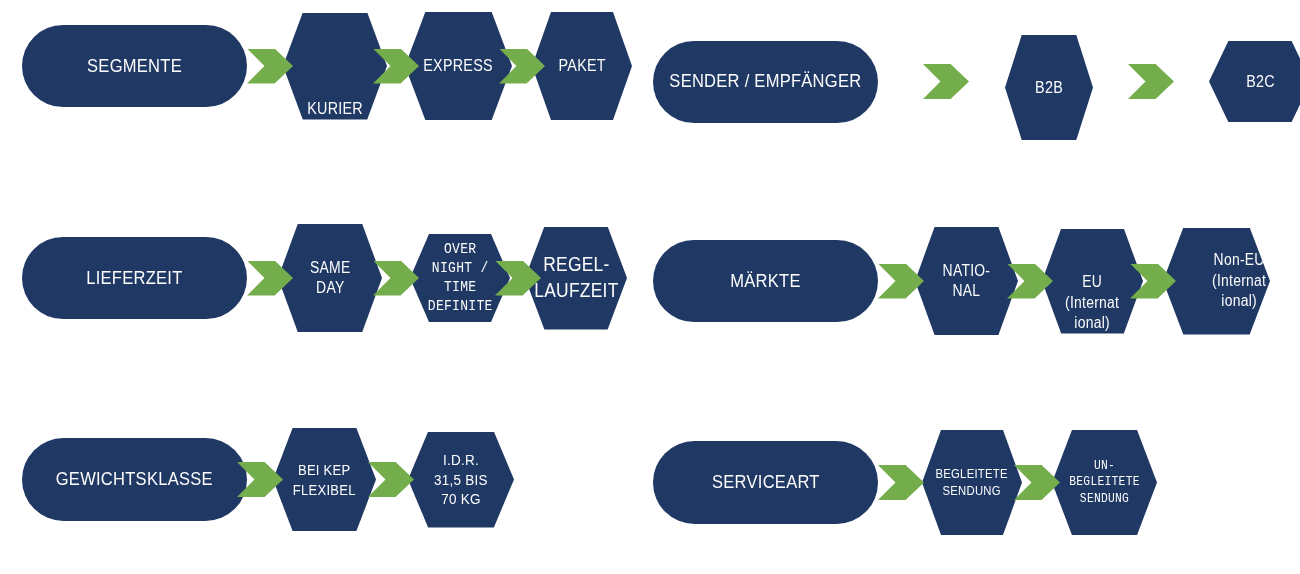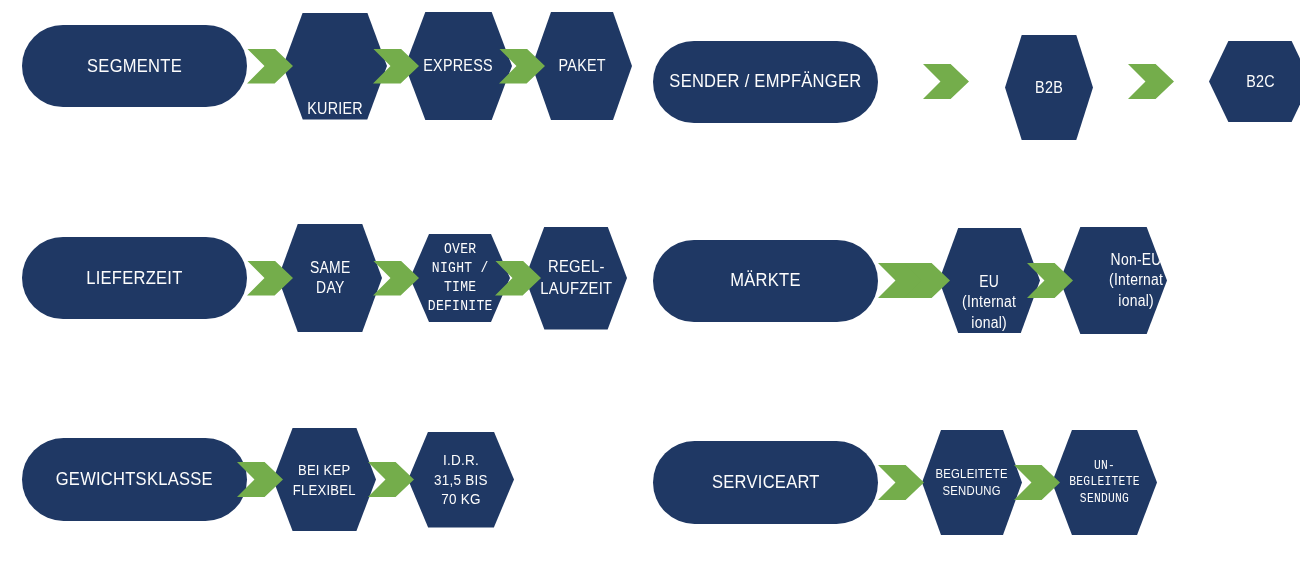--- a/index.html
+++ b/index.html
@@ -108,31 +108,35 @@
 DAY</span>
     </div>
     <div class="arrow" style="margin:0 -9px;"></div>
     <div class="hex shape" style="width:100px;height:88px;font-size:15px;font-family:Liberation Mono, monospace;">
       <span class="txt">OVER
 NIGHT /
 TIME
 DEFINITE</span>
     </div>
     <div class="arrow" style="margin:0 -16px 0 -15px;"></div>
-    <div class="hex shape" style="width:102px;height:103px;font-size:17px;">
+    <div class="hex shape" style="width:102px;height:103px;font-size:20px;">
       <span class="txt">REGEL-
 LAUFZEIT</span>
     </div>
   </div>
 
   <div class="chain" style="left:653px; top:227px;">
     <div class="pill shape">
       <span class="txt">MÄRKTE</span>
     </div>
     <div class="arrow" style="margin:0 -9px 0 0;"></div>
+    <div class="hex shape" style="width:103px;height:108px;font-size:16px;">
+      <span class="txt">NATIO-
+NAL</span>
+    </div>
     <div class="arrow" style="margin:0 -11px;"></div>
     <div class="hex shape" style="width:101px;height:105px;font-size:16px;align-items:flex-end;">
       <span class="txt">EU
 (Internat
 ional)</span>
     </div>
     <div class="arrow" style="margin:0 -13px;"></div>
     <div class="hex shape" style="width:107px;height:107px;font-size:16px;justify-content:flex-end;">
       <span class="txt">Non-EU
 (Internat

